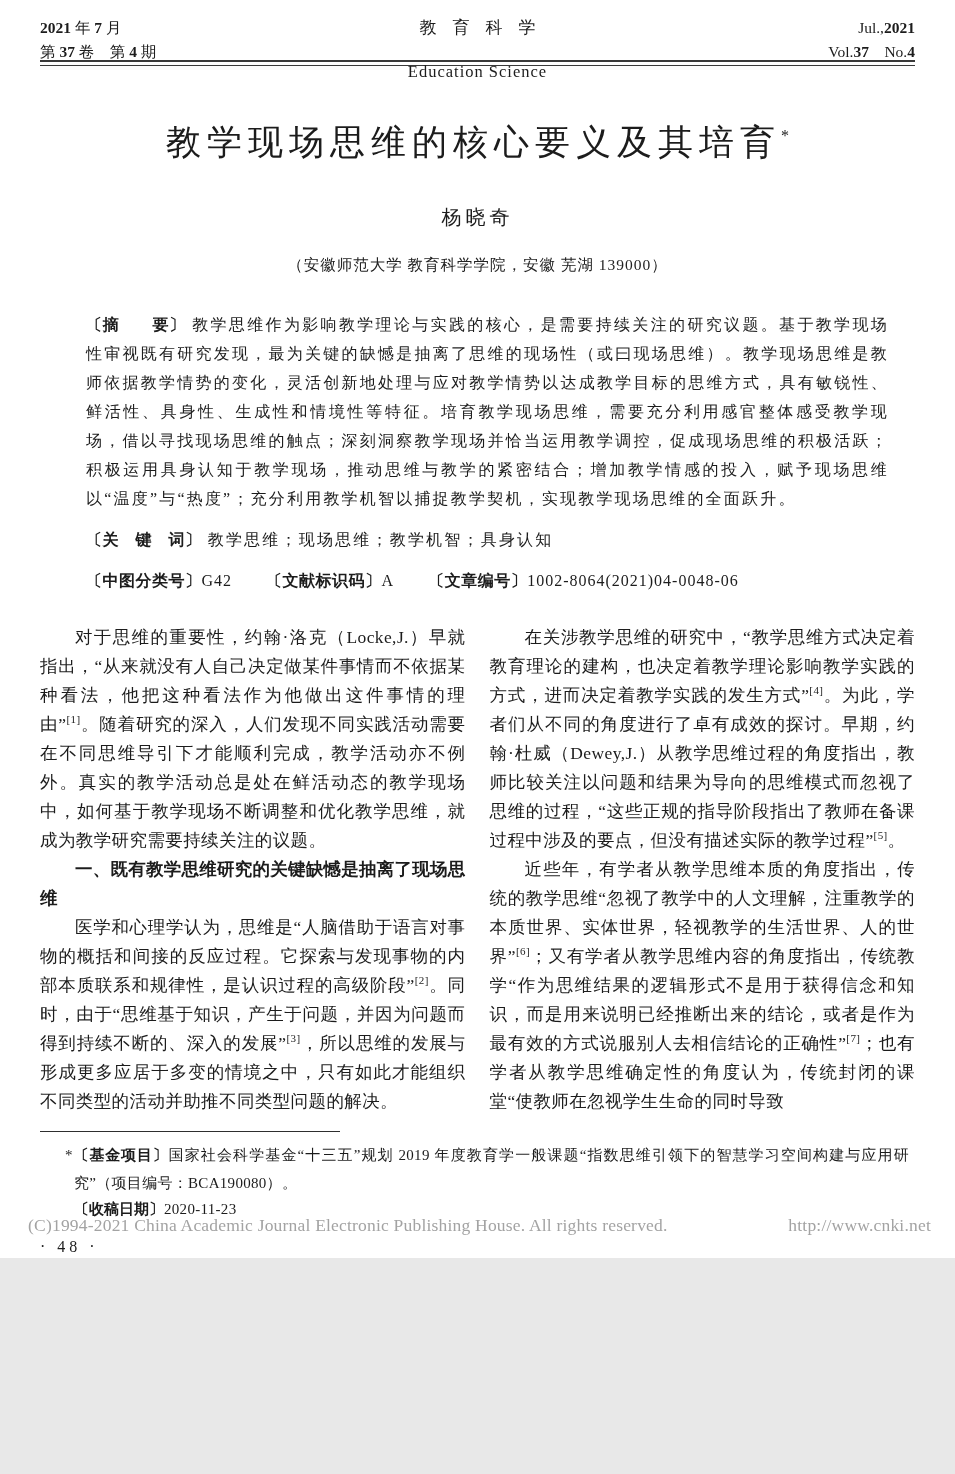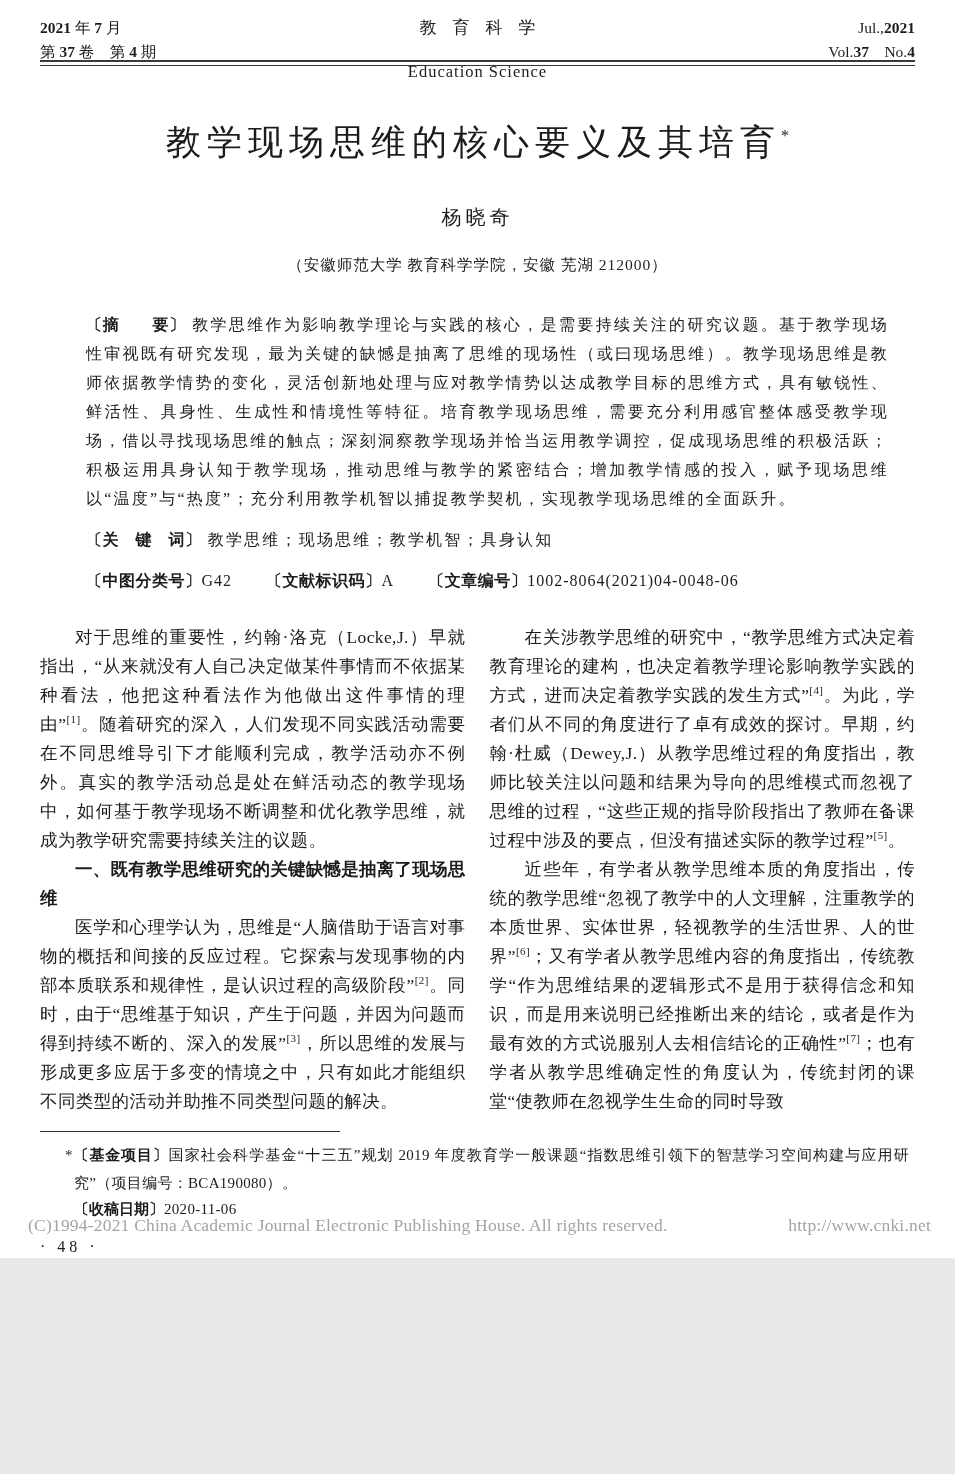--- a/index.html
+++ b/index.html
@@ -112,21 +112,21 @@
       <div><span>Jul.,</span><span class="seg-b">2021</span></div>
       <div><span>Vol.</span><span class="seg-b">37</span><span>　No.</span><span class="seg-b">4</span></div>
     </div>
   </header>
 
   <div class="double-rule"></div>
 
   <h1 class="title"><span>教学现场思维的核心要义及其培育</span><sup>*</sup></h1>
 
   <div class="author">杨晓奇</div>
-  <div class="affiliation">（安徽师范大学 教育科学学院，安徽 芜湖 212000）</div>
+  <div class="affiliation">（安徽师范大学 教育科学学院，安徽 芜湖 139000）</div>
 
   <section class="meta">
     <p><b class="lbl">〔摘　　要〕</b> <span>教学思维作为影响教学理论与实践的核心，是需要持续关注的研究议题。基于教学现场性审视既有研究发现，最为关键的缺憾是抽离了思维的现场性（或曰现场思维）。教学现场思维是教师依据教学情势的变化，灵活创新地处理与应对教学情势以达成教学目标的思维方式，具有敏锐性、鲜活性、具身性、生成性和情境性等特征。培育教学现场思维，需要充分利用感官整体感受教学现场，借以寻找现场思维的触点；深刻洞察教学现场并恰当运用教学调控，促成现场思维的积极活跃；积极运用具身认知于教学现场，推动思维与教学的紧密结合；增加教学情感的投入，赋予现场思维以“温度”与“热度”；充分利用教学机智以捕捉教学契机，实现教学现场思维的全面跃升。</span></p>
     <p><b class="lbl">〔关　键　词〕</b> <span>教学思维；现场思维；教学机智；具身认知</span></p>
     <p class="classline"><b class="lbl">〔中图分类号〕</b><span>G42</span><b class="lbl gap">〔文献标识码〕</b><span>A</span><b class="lbl gap">〔文章编号〕</b><span>1002-8064(2021)04-0048-06</span></p>
   </section>
 
   <main class="columns">
     <div class="col" id="col-left">
         <p class="body-p">对于思维的重要性，约翰·洛克（Locke,J.）早就指出，“从来就没有人自己决定做某件事情而不依据某种看法，他把这种看法作为他做出这件事情的理由”<sup>[1]</sup>。随着研究的深入，人们发现不同实践活动需要在不同思维导引下才能顺利完成，教学活动亦不例外。真实的教学活动总是处在鲜活动态的教学现场中，如何基于教学现场不断调整和优化教学思维，就成为教学研究需要持续关注的议题。</p>
@@ -136,21 +136,21 @@
     <div class="col" id="col-right">
         <p class="body-p">在关涉教学思维的研究中，“教学思维方式决定着教育理论的建构，也决定着教学理论影响教学实践的方式，进而决定着教学实践的发生方式”<sup>[4]</sup>。为此，学者们从不同的角度进行了卓有成效的探讨。早期，约翰·杜威（Dewey,J.）从教学思维过程的角度指出，教师比较关注以问题和结果为导向的思维模式而忽视了思维的过程，“这些正规的指导阶段指出了教师在备课过程中涉及的要点，但没有描述实际的教学过程”<sup>[5]</sup>。</p>
         <p class="body-p">近些年，有学者从教学思维本质的角度指出，传统的教学思维“忽视了教学中的人文理解，注重教学的本质世界、实体世界，轻视教学的生活世界、人的世界”<sup>[6]</sup>；又有学者从教学思维内容的角度指出，传统教学“作为思维结果的逻辑形式不是用于获得信念和知识，而是用来说明已经推断出来的结论，或者是作为最有效的方式说服别人去相信结论的正确性”<sup>[7]</sup>；也有学者从教学思维确定性的角度认为，传统封闭的课堂“使教师在忽视学生生命的同时导致</p>
       </div>
   </main>
 
   <hr class="fn-rule">
 
   <section class="footnotes">
     <p><span class="fn-star">*</span><b>〔基金项目〕</b><span>国家社会科学基金“十三五”规划 2019 年度教育学一般课题“指数思维引领下的智慧学习空间构建与应用研究”（项目编号：BCA190080）。</span></p>
-    <p><b>〔收稿日期〕</b><span>2020-11-06</span></p>
+    <p><b>〔收稿日期〕</b><span>2020-11-23</span></p>
   </section>
 
   <div class="page-number">· 48 ·</div>
 
   <div class="watermark">
     <span>(C)1994-2021 China Academic Journal Electronic Publishing House. All rights reserved.</span>
     <span>http://www.cnki.net</span>
   </div>
 
 </div>

